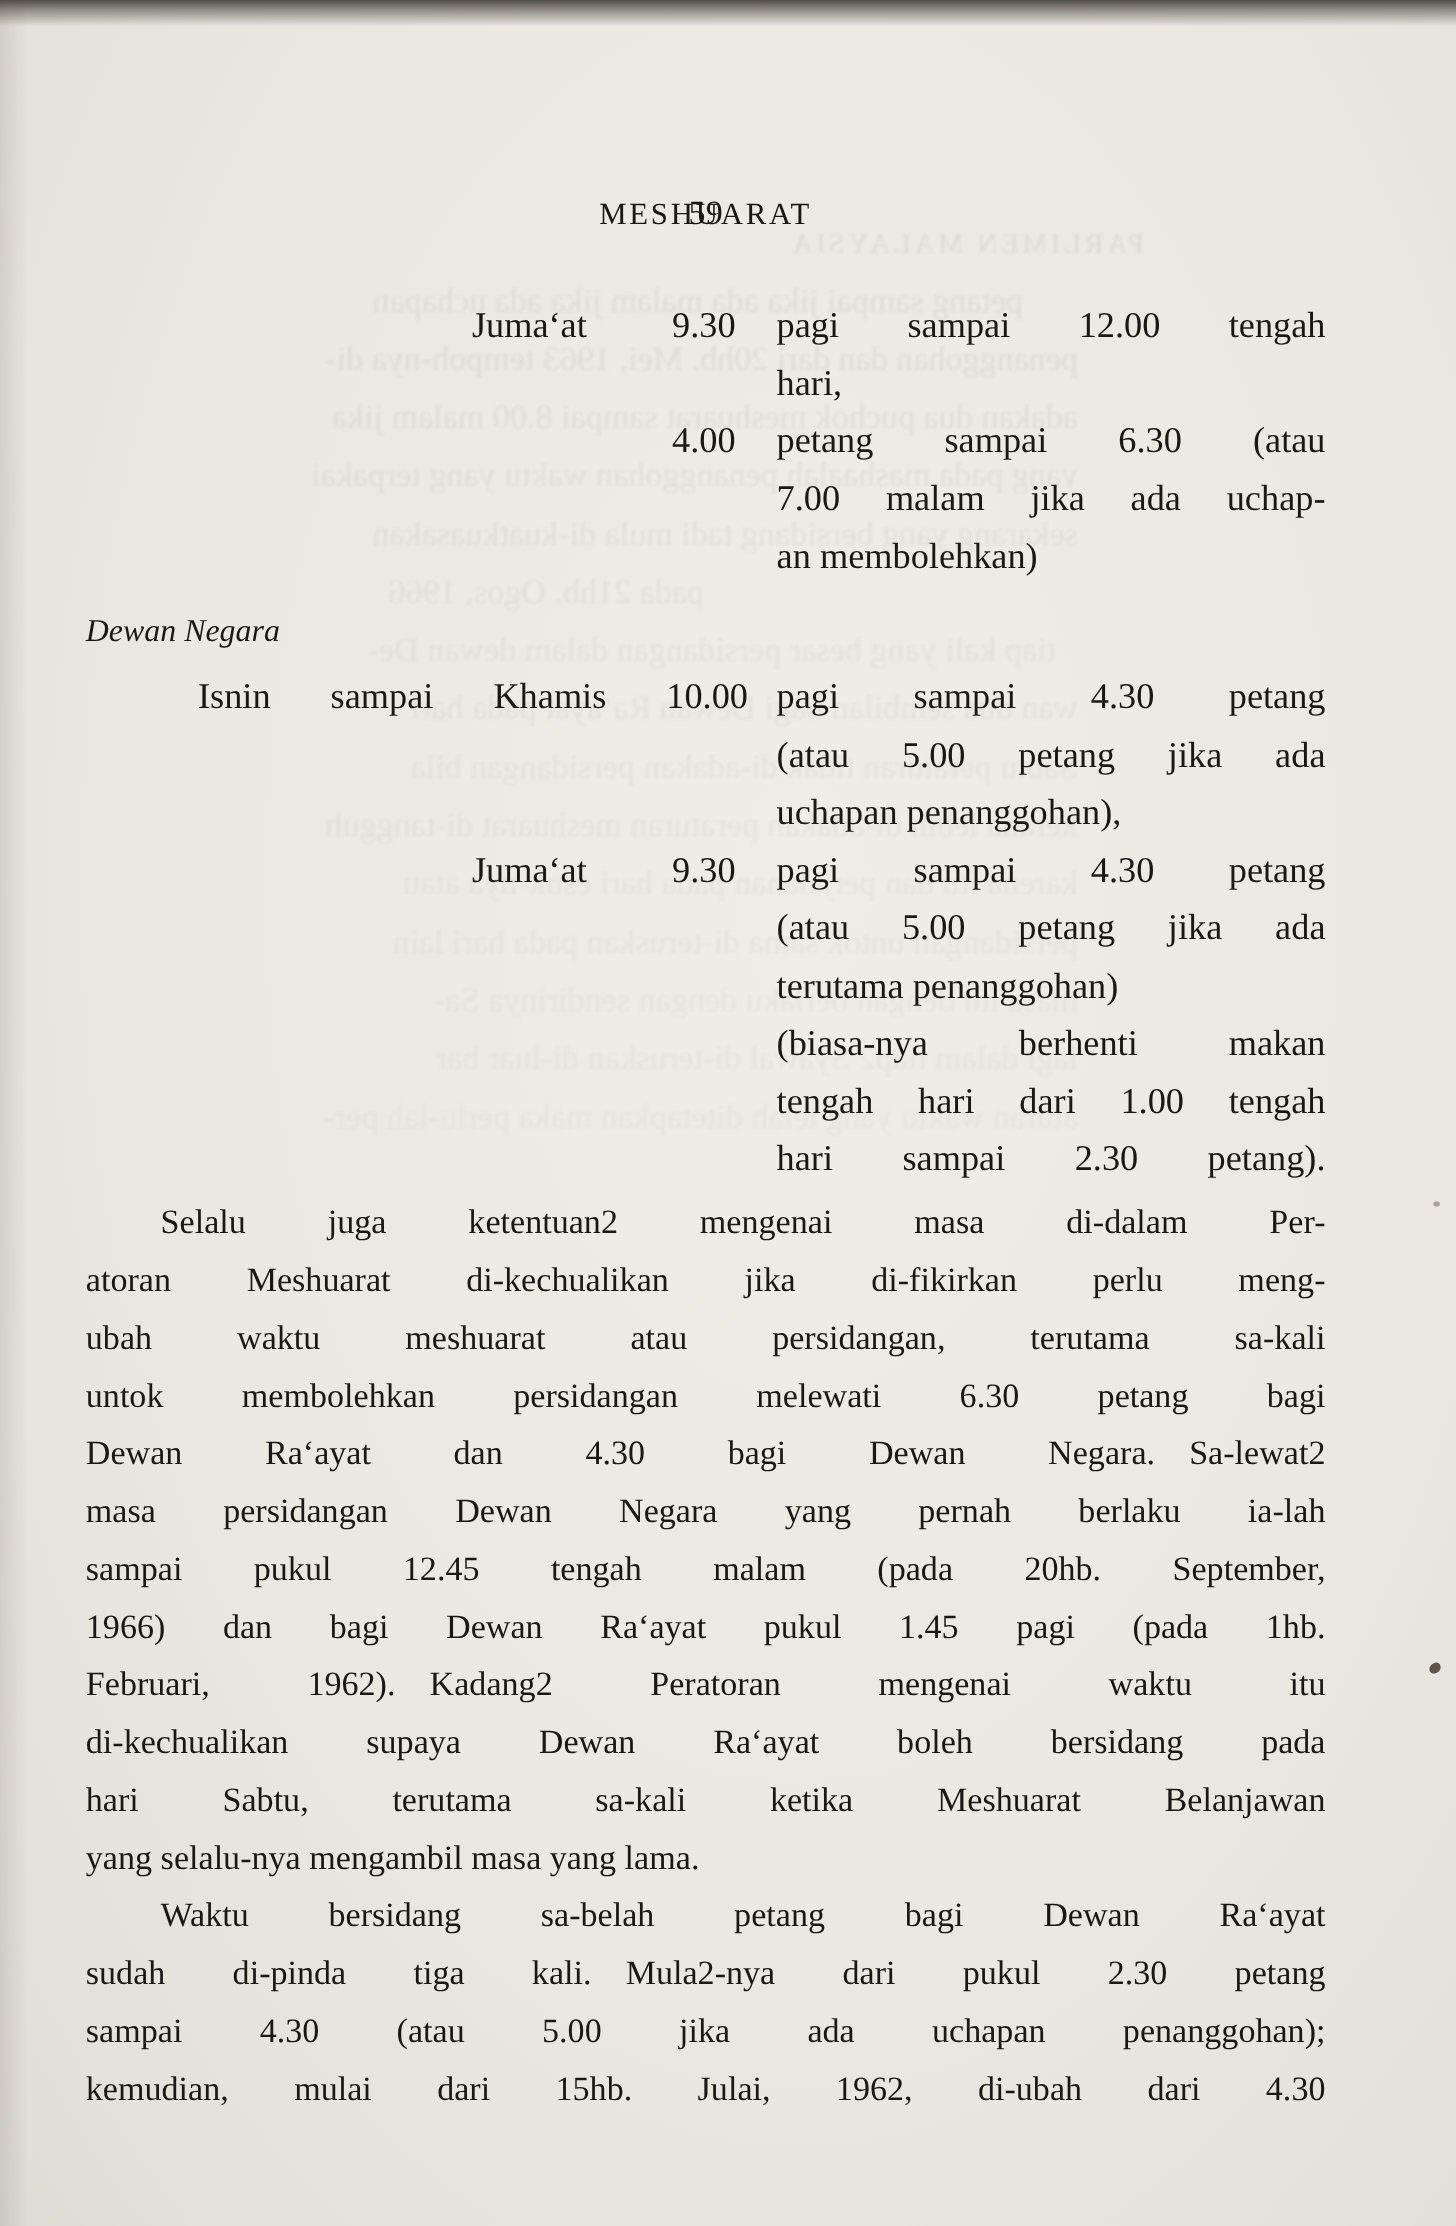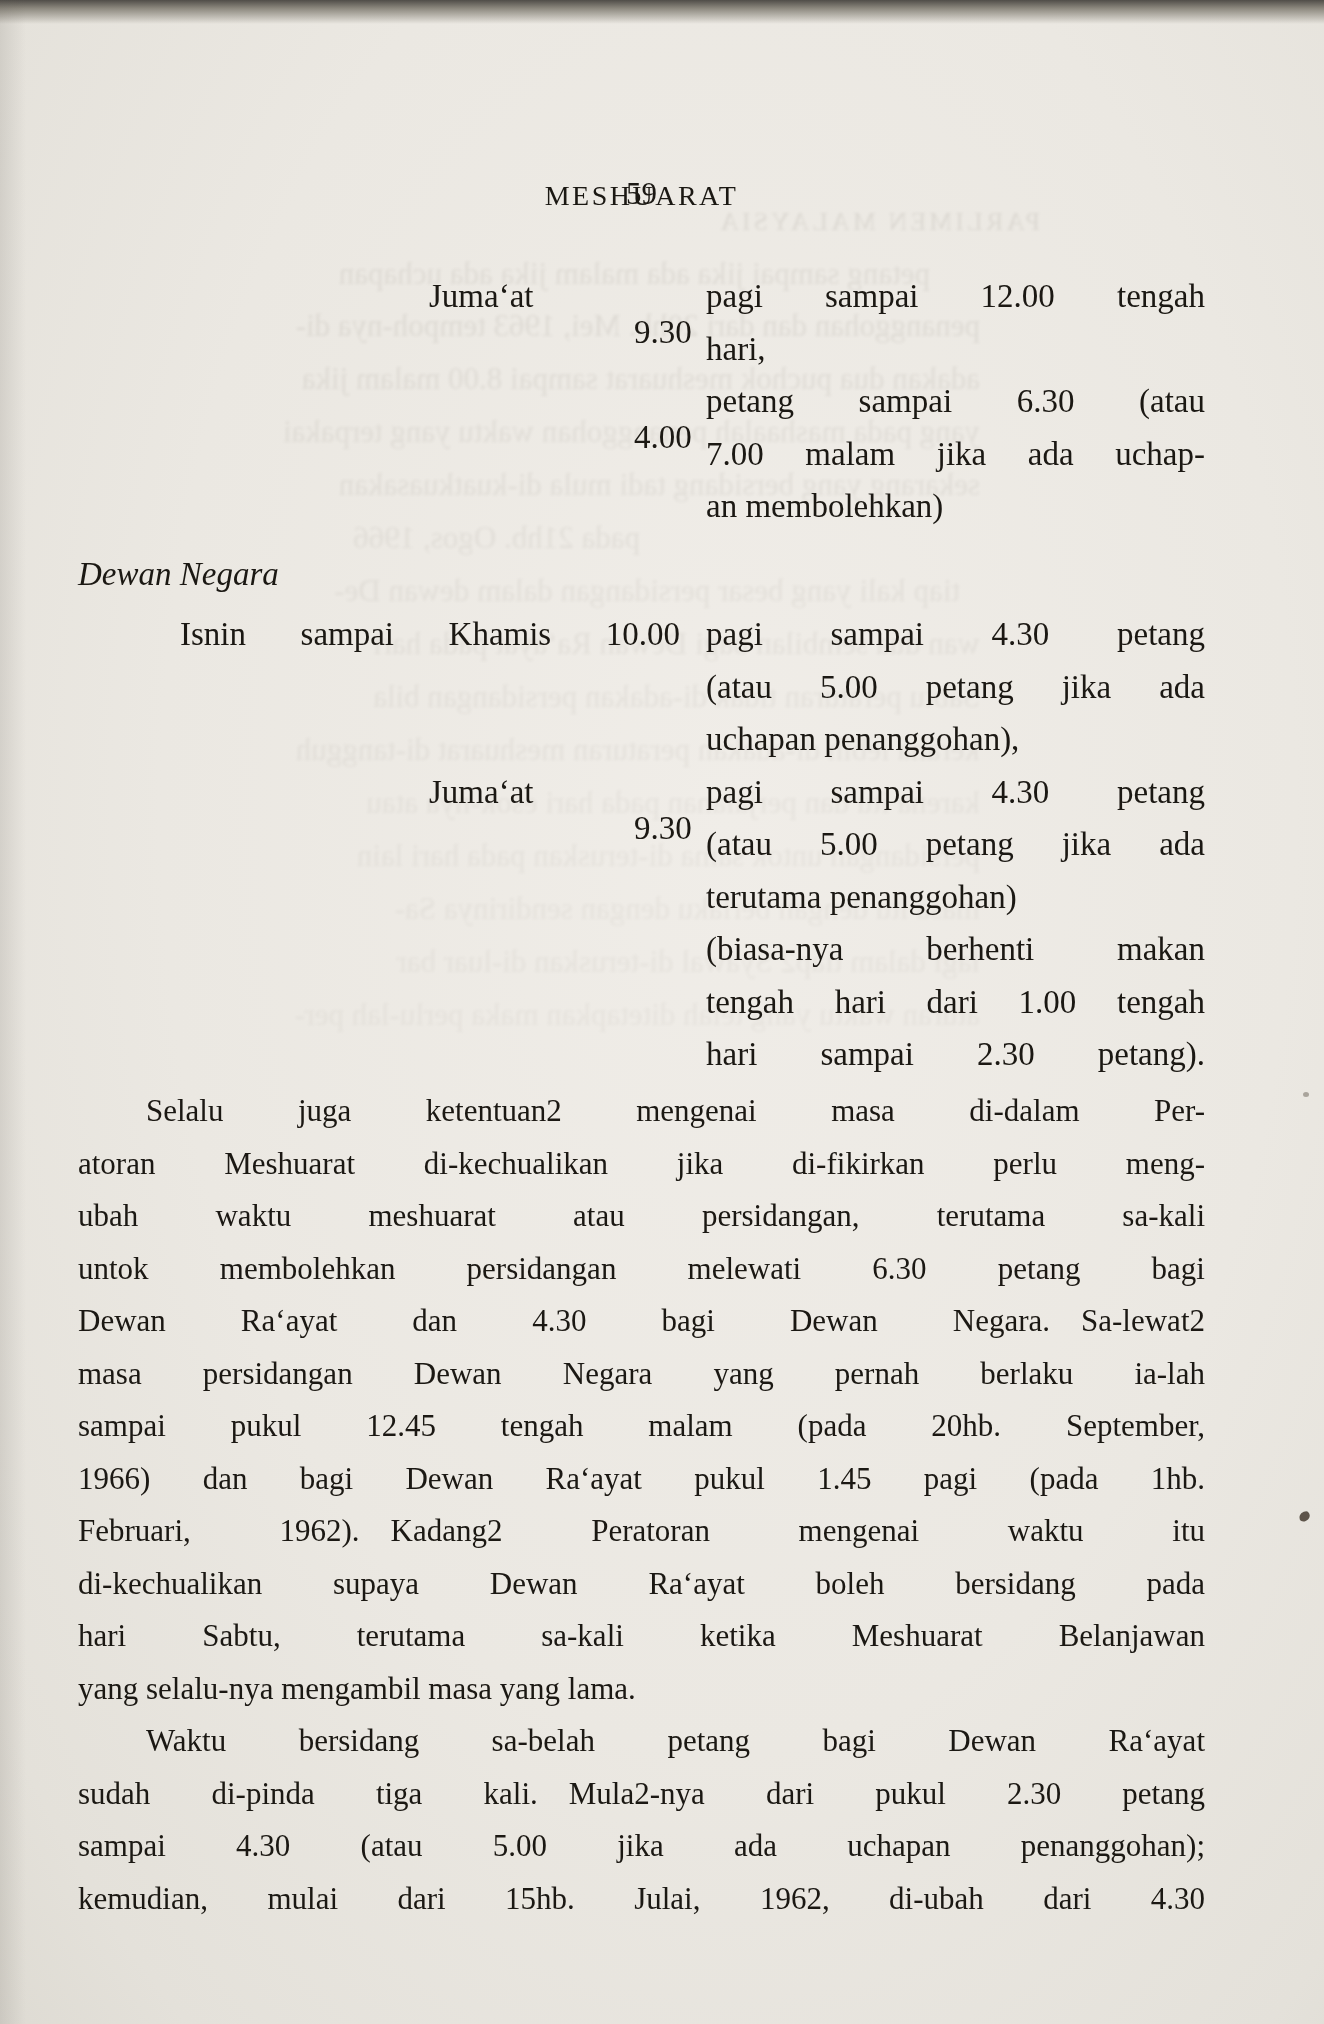--- a/index.html
+++ b/index.html
@@ -35,28 +35,28 @@
     text-align:center;font-size:31px;
   }
 
   
   .sched{position:absolute;left:78px;width:1127px;font-size:33px;}
   #sched-rayat{top:270px;}
   #sched-negara-lines{top:608px;}
   .sline{position:relative;height:52.5px;line-height:52.5px;}
   .sline span{position:absolute;top:0;line-height:52.5px;}
   .sline .day{left:351px;white-space:nowrap;}
-  .sline .time{left:556px;white-space:nowrap;margin-top:36px;}
+  .sline .time{left:533px;white-space:nowrap;}
   .sline .txt{left:628px;width:499px;text-align:justify;text-align-last:justify;}
   .sline.left .txt{width:auto;white-space:nowrap;text-align:left;text-align-last:left;}
   .sline.isnin .day{left:102px;width:500px;text-align:justify;text-align-last:justify;}
 
   .negara-head{
     position:absolute;left:78px;top:548px;
-    font-size:33px;font-style:italic;line-height:52.5px;
+    font-size:29px;font-style:italic;line-height:52.5px;
   }
 
   
   .para{position:absolute;left:78px;width:1127px;font-size:31px;}
   #para1{top:1085px;}
   #para2{top:1715px;}
   .pline{height:52.5px;line-height:52.5px;text-align:justify;text-align-last:justify;}
   .para .pline:first-child{padding-left:68px;}
   #para1 .pline:last-child{text-align-last:left;}
 

